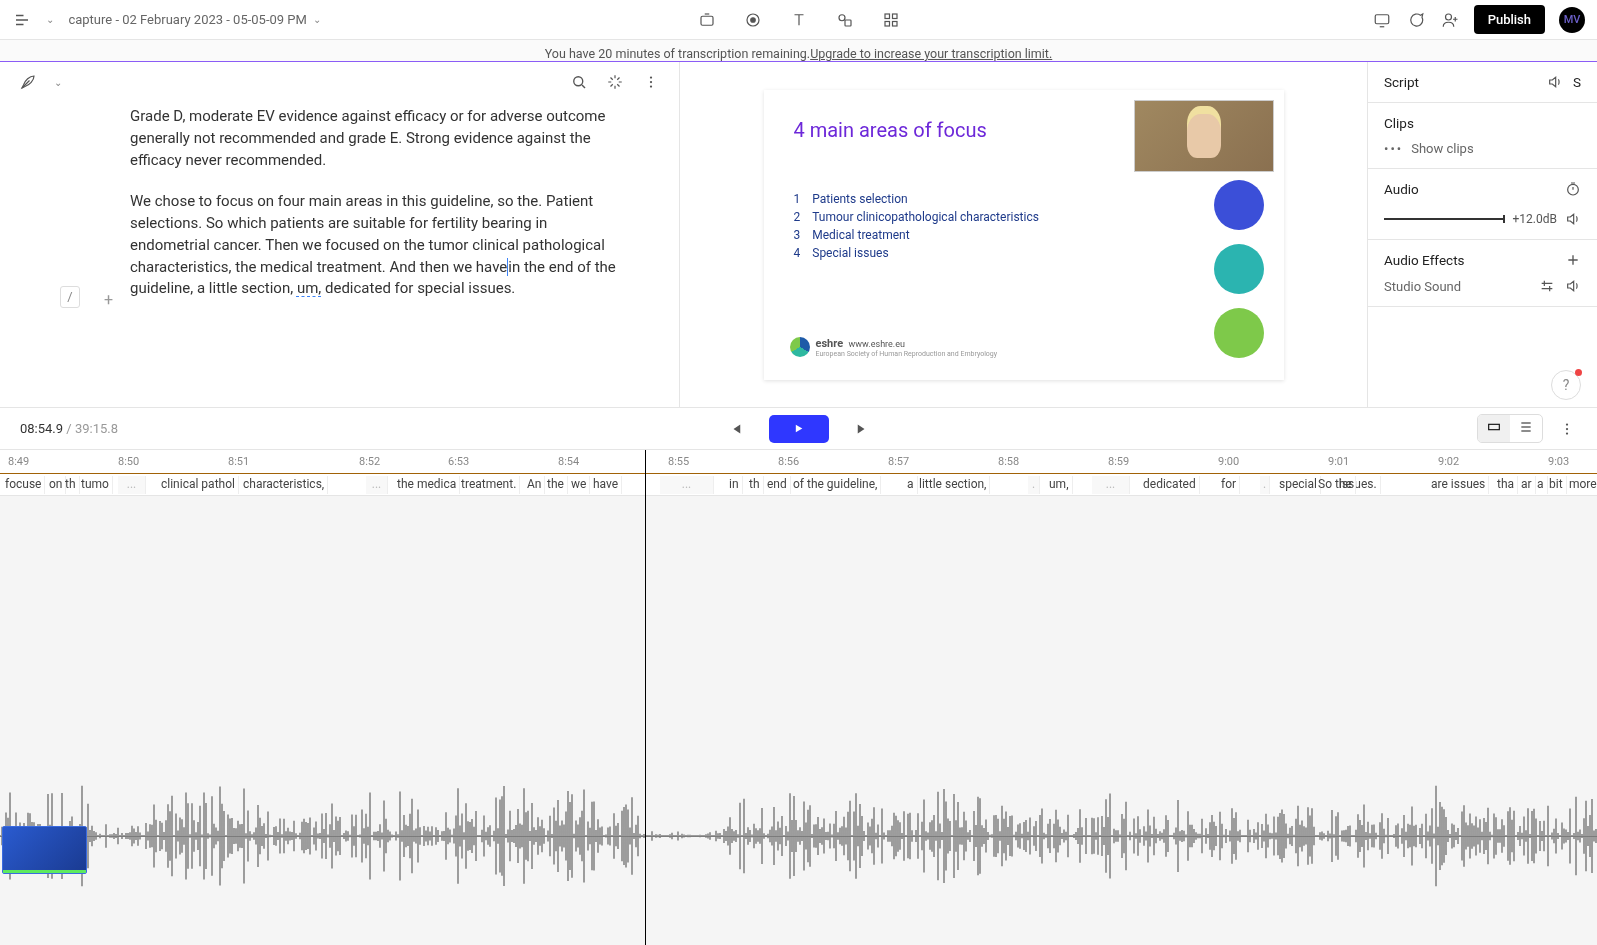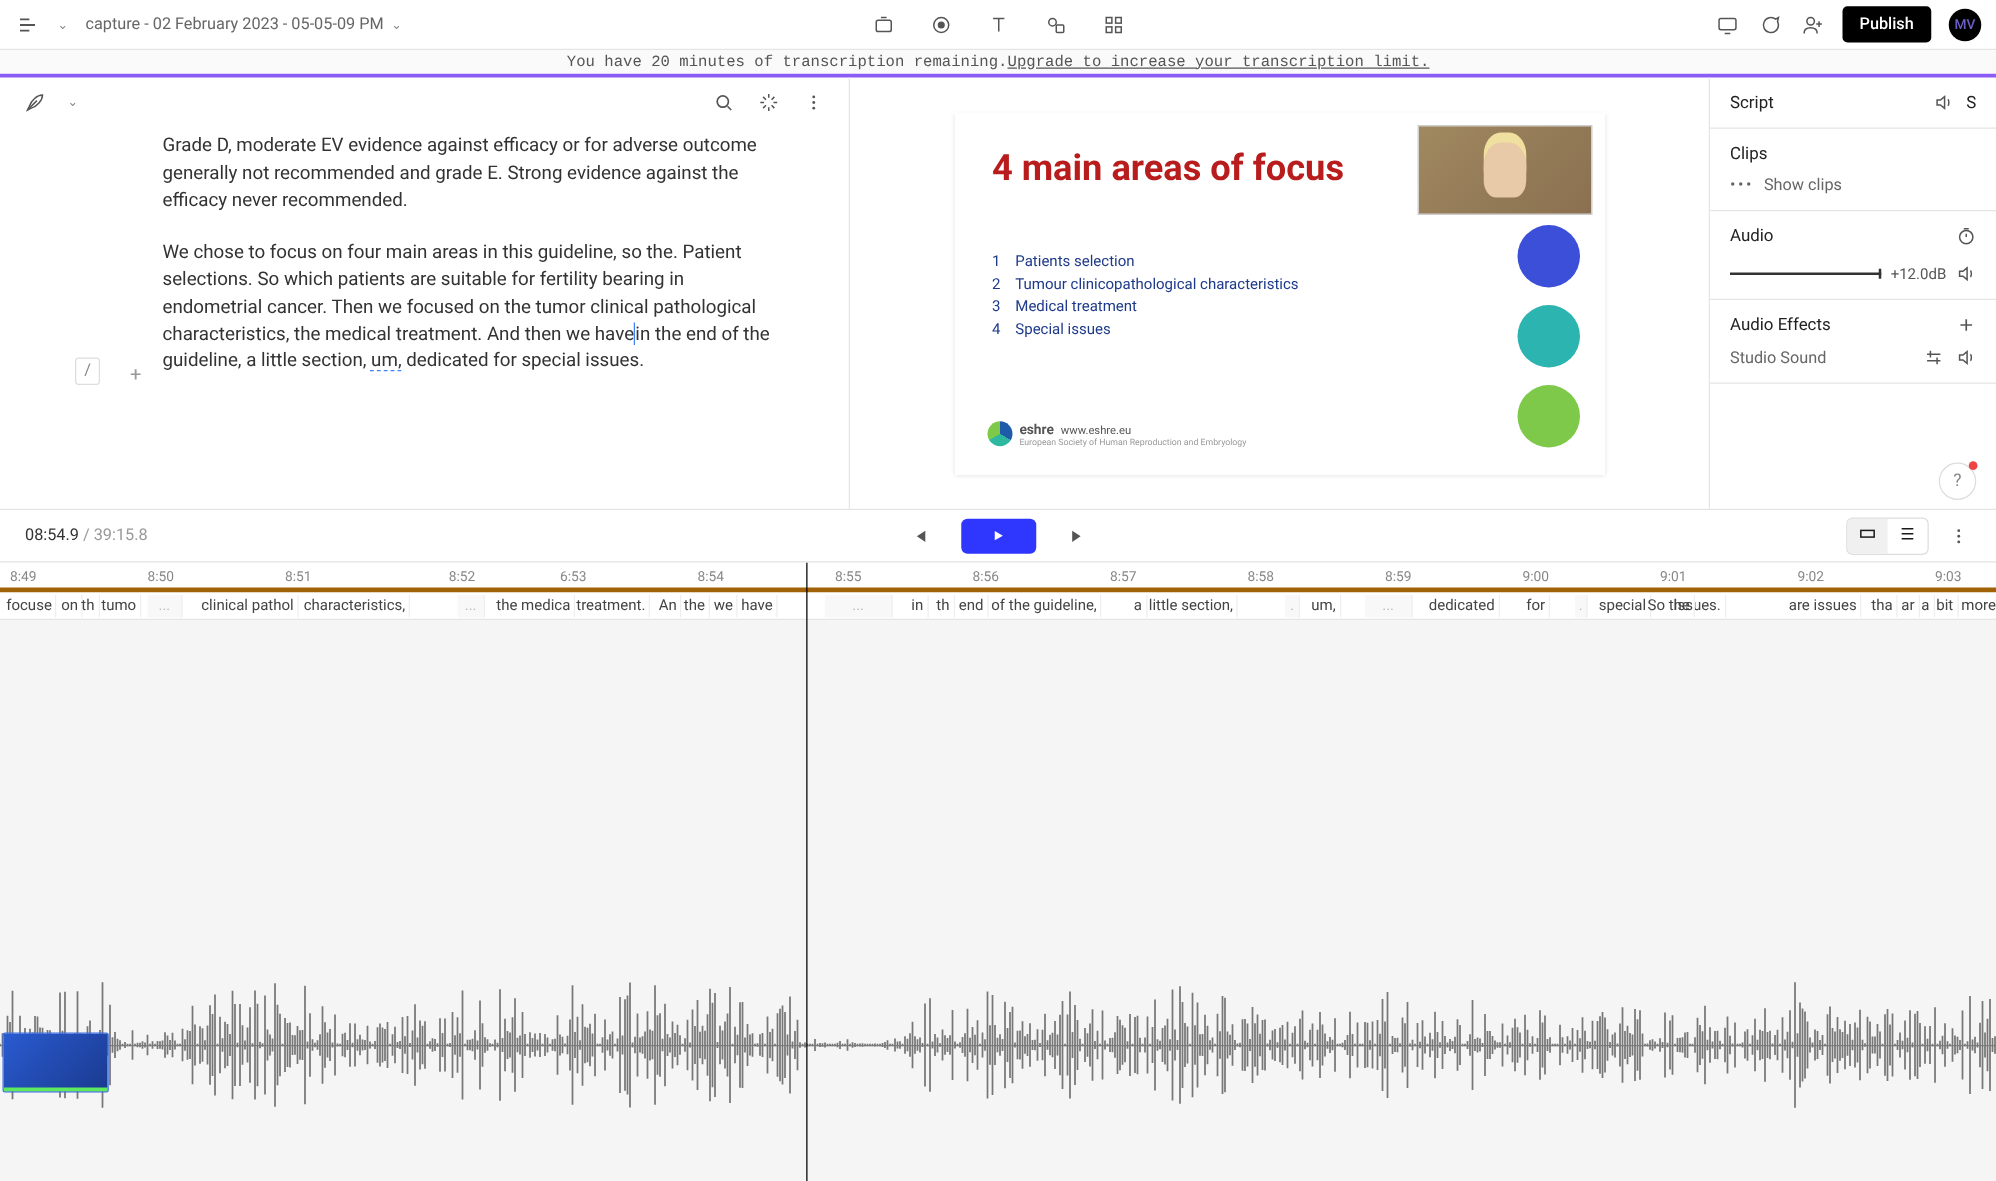--- a/index.html
+++ b/index.html
@@ -11,42 +11,42 @@
   .topbar .center { display: flex; align-items: center; gap: 26px; margin-left: auto; margin-right: auto; position: absolute; left: 50%; transform: translateX(-50%); }
   .topbar .right { display: flex; align-items: center; gap: 14px; margin-left: auto; }
   .icon-btn { width: 20px; height: 20px; display: flex; align-items: center; justify-content: center; cursor: pointer; color: #555; }
   .icon-btn svg { width: 18px; height: 18px; }
   .proj-title { color: #666; font-size: 13px; display: flex; align-items: center; gap: 6px; cursor: pointer; }
   .chev { font-size: 10px; color: #888; }
   .publish-btn { background: #000; color: #fff; padding: 7px 14px; border-radius: 4px; font-size: 13px; font-weight: 500; cursor: pointer; }
   .avatar { width: 26px; height: 26px; border-radius: 50%; background: #000000; color: #6b5fc7; display: flex; align-items: center; justify-content: center; font-size: 11px; font-weight: 500; }
   
   
-  .banner { height: 22px; background: #fafafa; border-bottom: 3px solid #8b5cf6; display: flex; align-items: center; justify-content: center; font-size: 12.5px; color: #555; font-family: Liberation Mono, monospace; }
+  .banner { height: 22px; background: #fafafa; border-bottom: 1px solid #8b5cf6; display: flex; align-items: flex-end; justify-content: center; font-size: 12.5px; color: #555; }
   .banner a { color: #555; text-decoration: underline; }
   
   
   .main { display: flex; height: 345px; }
   
   
   .script-panel { width: 680px; border-right: 1px solid #e5e5e5; display: flex; flex-direction: column; }
   .script-toolbar { height: 40px; display: flex; align-items: center; padding: 0 18px; gap: 16px; }
   .script-toolbar .spacer { flex: 1; }
   .script-body { flex: 1; overflow: hidden; padding: 4px 50px 0 130px; position: relative; font-size: 15px; line-height: 1.45; color: #333; }
   .script-body p { margin-bottom: 20px; }
   .cursor-mark { position: relative; border-left: 1px solid #3b82f6; }
   .uw { text-decoration: underline dashed #3b82f6 1px; text-underline-offset: 3px; }
   .gutter-slash { position: absolute; left: 60px; top: 184px; width: 20px; height: 22px; border: 1px solid #ddd; border-radius: 3px; display: flex; align-items: center; justify-content: center; color: #888; font-size: 13px; }
   .gutter-plus { position: absolute; left: 104px; top: 186px; color: #999; font-size: 16px; cursor: pointer; }
   .fade-timer { color: #ccc; font-size: 11px; display: inline-flex; align-items: center; gap: 2px; }
   
   
   .video-panel { flex: 1; display: flex; align-items: center; justify-content: center; padding: 18px; }
   .slide { width: 520px; height: 290px; background: #fff; box-shadow: 0 1px 4px rgba(0,0,0,.12); position: relative; padding: 28px 30px; }
-  .slide-title { color: #b91c1c; font-size: 29px; font-weight: 700; }
+  .slide-title { color: #6d28d9; font-size: 20px; font-weight: 400; }
   .slide-list { margin-top: 50px; font-size: 12px; color: #1e3a8a; }
   .slide-list .row { display: flex; gap: 12px; margin-bottom: 4px; }
   .slide-speaker { position: absolute; top: 10px; right: 10px; width: 140px; height: 72px; background: linear-gradient(135deg,#a08860,#8a7050); border: 1px solid #ccc; display:flex; align-items:center; justify-content:center; }
   .slide-speaker::after { content:""; width:34px; height:44px; background:#e8c9a8; border-radius:40% 40% 30% 30%; box-shadow: 0 -8px 0 0 #f0e0a0; }
   .slide-dots { position: absolute; right: 20px; top: 90px; display: flex; flex-direction: column; gap: 14px; }
   .slide-dots .dot { width: 50px; height: 50px; border-radius: 50%; }
   .slide-logo { position: absolute; left: 26px; bottom: 22px; display: flex; align-items: center; gap: 6px; font-size: 11px; color: #555; }
   .slide-logo .circ { width: 20px; height: 20px; border-radius: 50%; background: conic-gradient(#1e5ba8 0 120deg,#2eb8a0 120deg 240deg,#7ec94a 240deg 360deg); }
   
   
@@ -69,21 +69,21 @@
   .play-controls { position: absolute; left: 50%; transform: translateX(-50%); display: flex; align-items: center; gap: 24px; }
   .play-btn { width: 60px; height: 28px; background: #2f37ff; border-radius: 5px; display: flex; align-items: center; justify-content: center; cursor: pointer; }
   .play-btn svg { fill: #fff; width: 13px; height: 13px; }
   .playbar .right { margin-left: auto; display: flex; align-items: center; gap: 14px; }
   .view-toggle { display: flex; border: 1px solid #ddd; border-radius: 5px; overflow: hidden; }
   .view-toggle .opt { padding: 4px 8px; cursor: pointer; }
   .view-toggle .opt.active { background: #f0f0f0; }
   
   
   .timeline { height: 496px; background: #f5f5f5; border-top: 1px solid #e5e5e5; position: relative; overflow: hidden; }
-  .ruler { height: 24px; background: #fff; border-bottom: 4px solid #a16207; position: relative; font-size: 11px; color: #888; }
+  .ruler { height: 24px; background: #fff; border-bottom: 1px solid #a16207; position: relative; font-size: 11px; color: #888; }
   .ruler .tick { position: absolute; top: 5px; }
   .word-track { height: 22px; background: #fff; border-bottom: 1px solid #e5e5e5; position: relative; font-size: 12px; color: #444; }
   .word-track .w { position: absolute; top: 2px; height: 18px; padding: 1px 3px; white-space: nowrap; border-right: 1px solid #eee; }
   .word-track .gap { background: #f8f8f8; color: #bbb; text-align: center; }
   .playhead { position: absolute; top: 0; bottom: 0; width: 1px; background: #000; left: 645px; z-index: 5; }
   .wave-area { position: absolute; left: 0; right: 0; top: 46px; bottom: 0; }
   .wave-mid { position: absolute; left: 0; right: 0; top: 340px; height: 1px; background: #888; }
   .wave { position: absolute; left: 0; right: 0; top: 280px; height: 120px; }
   .thumb { position: absolute; left: 2px; top: 330px; width: 85px; height: 48px; background: linear-gradient(135deg,#2a5bd0,#1a3a90); border: 1px solid #3a6be0; border-radius: 2px; }
   .thumb::after { content:""; position:absolute; left:0; right:0; bottom:0; height:3px; background:#5eea5e; }

